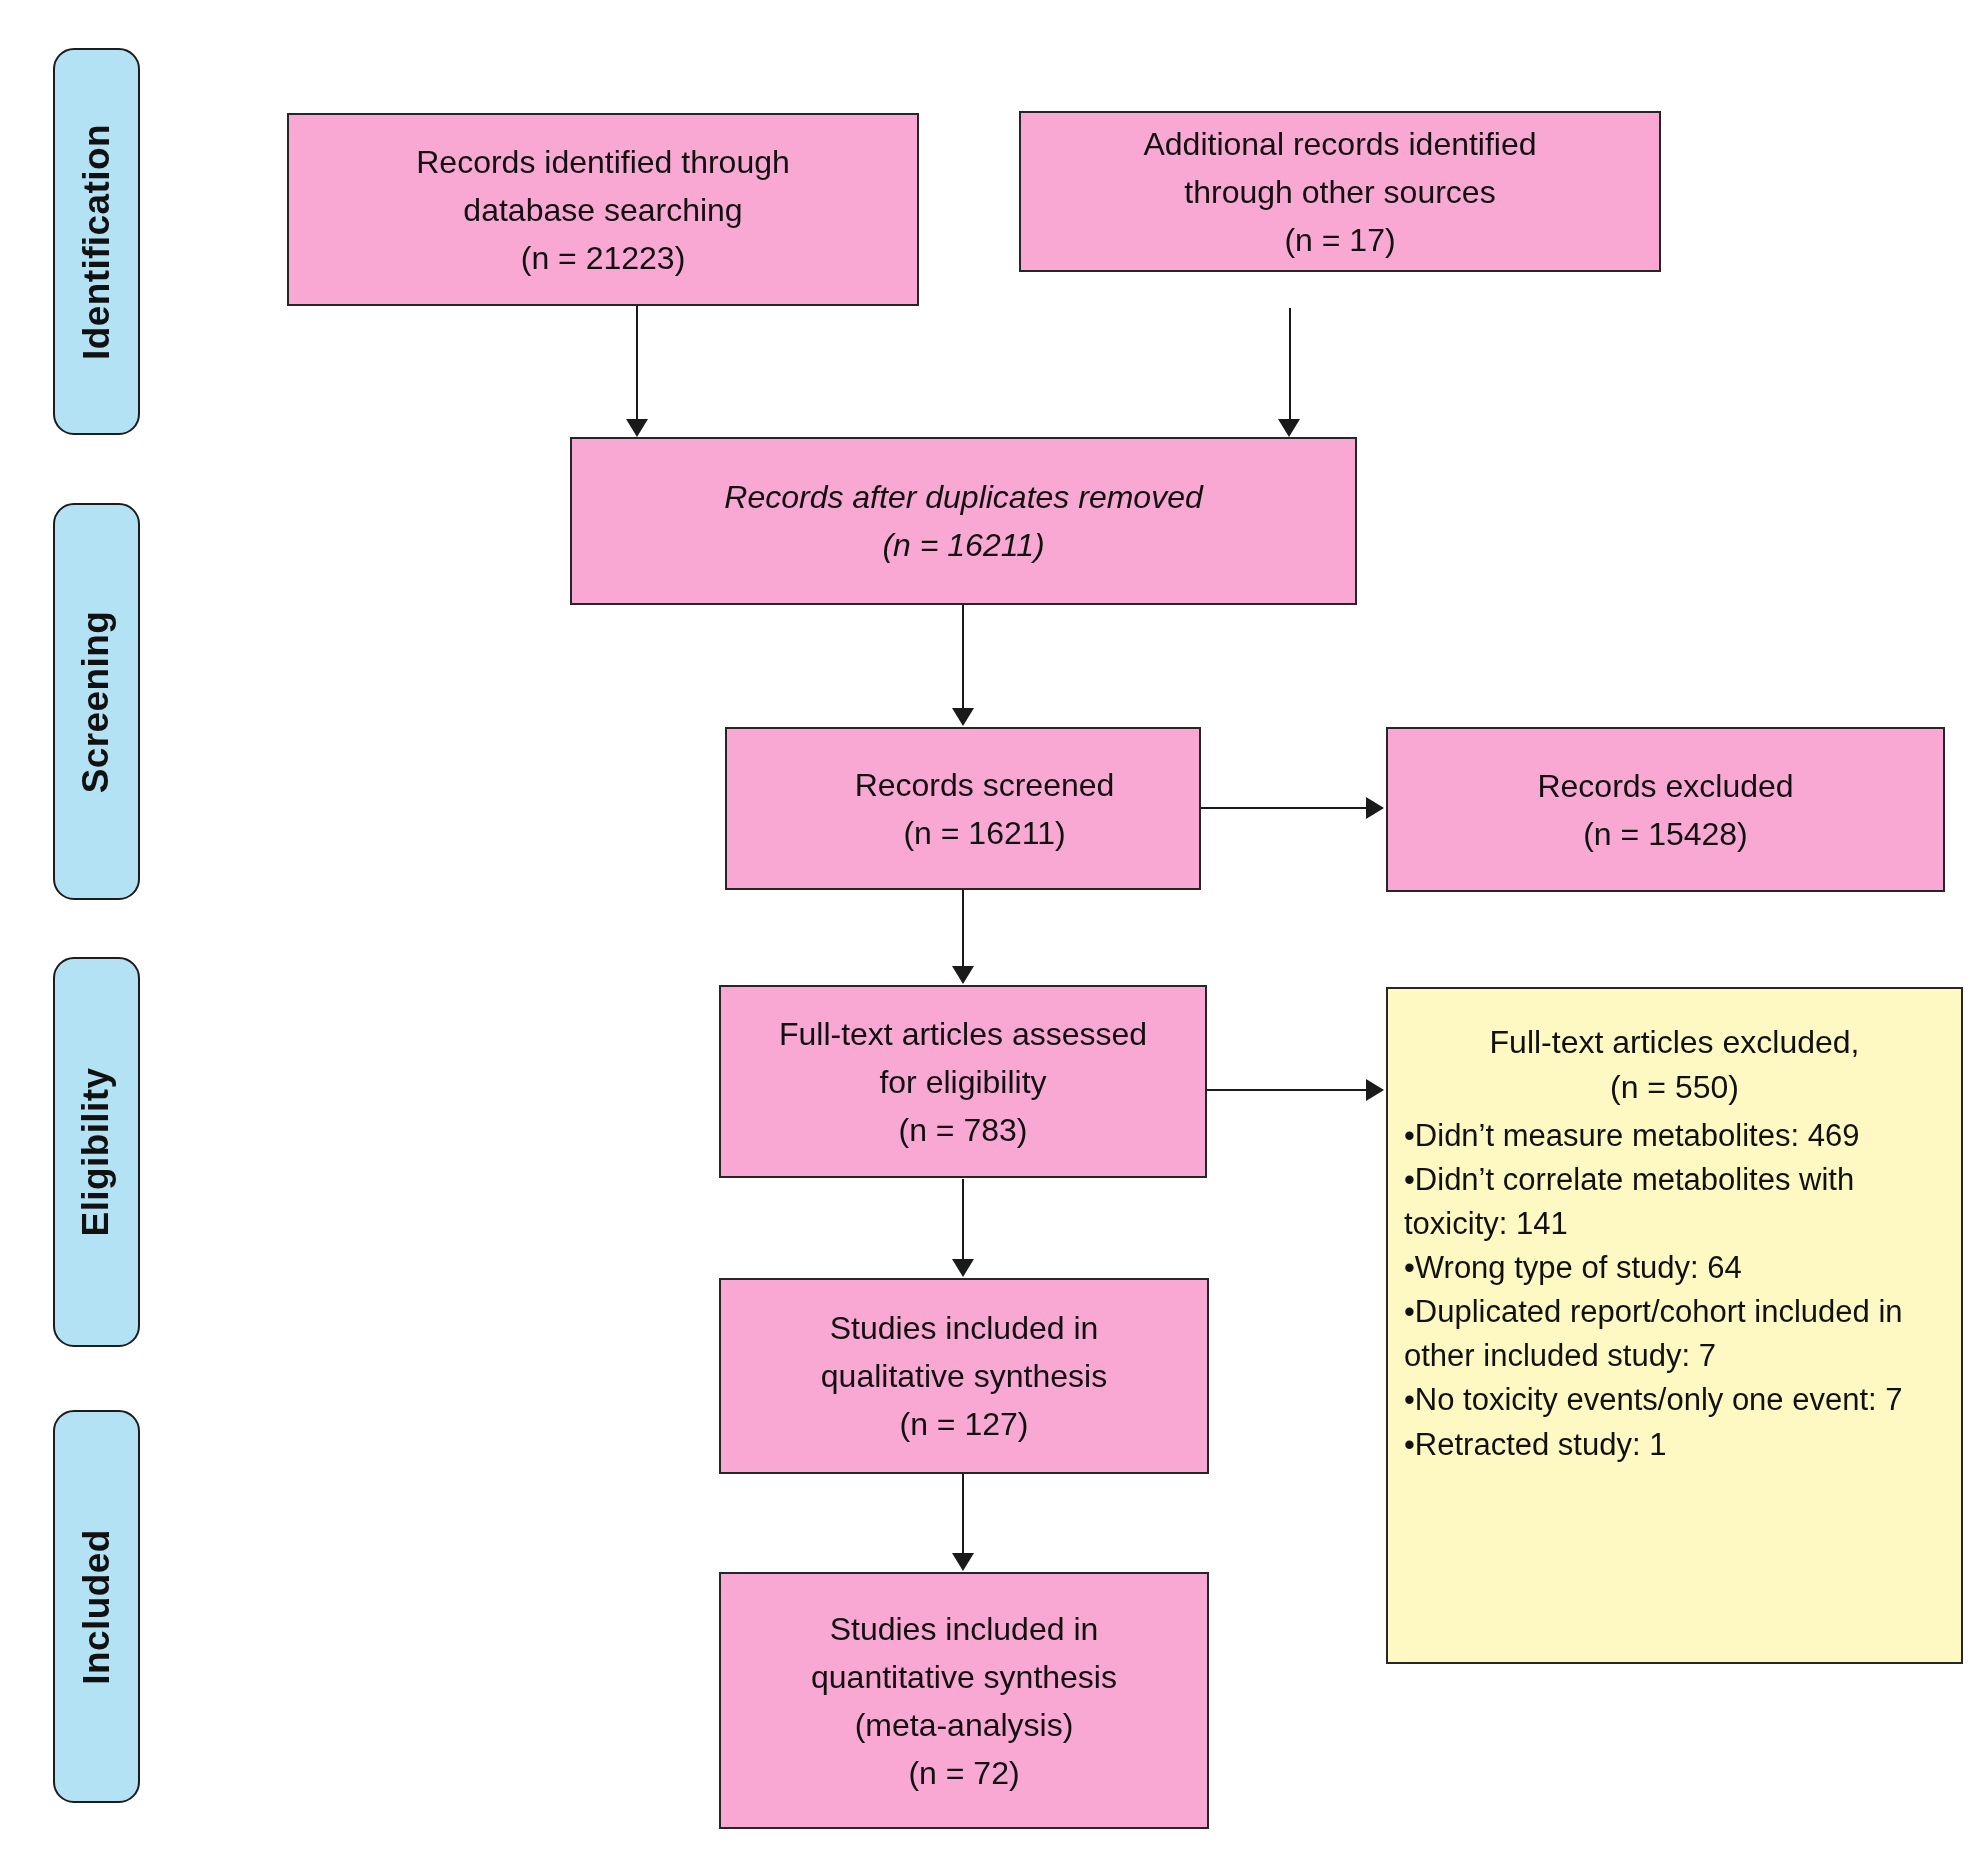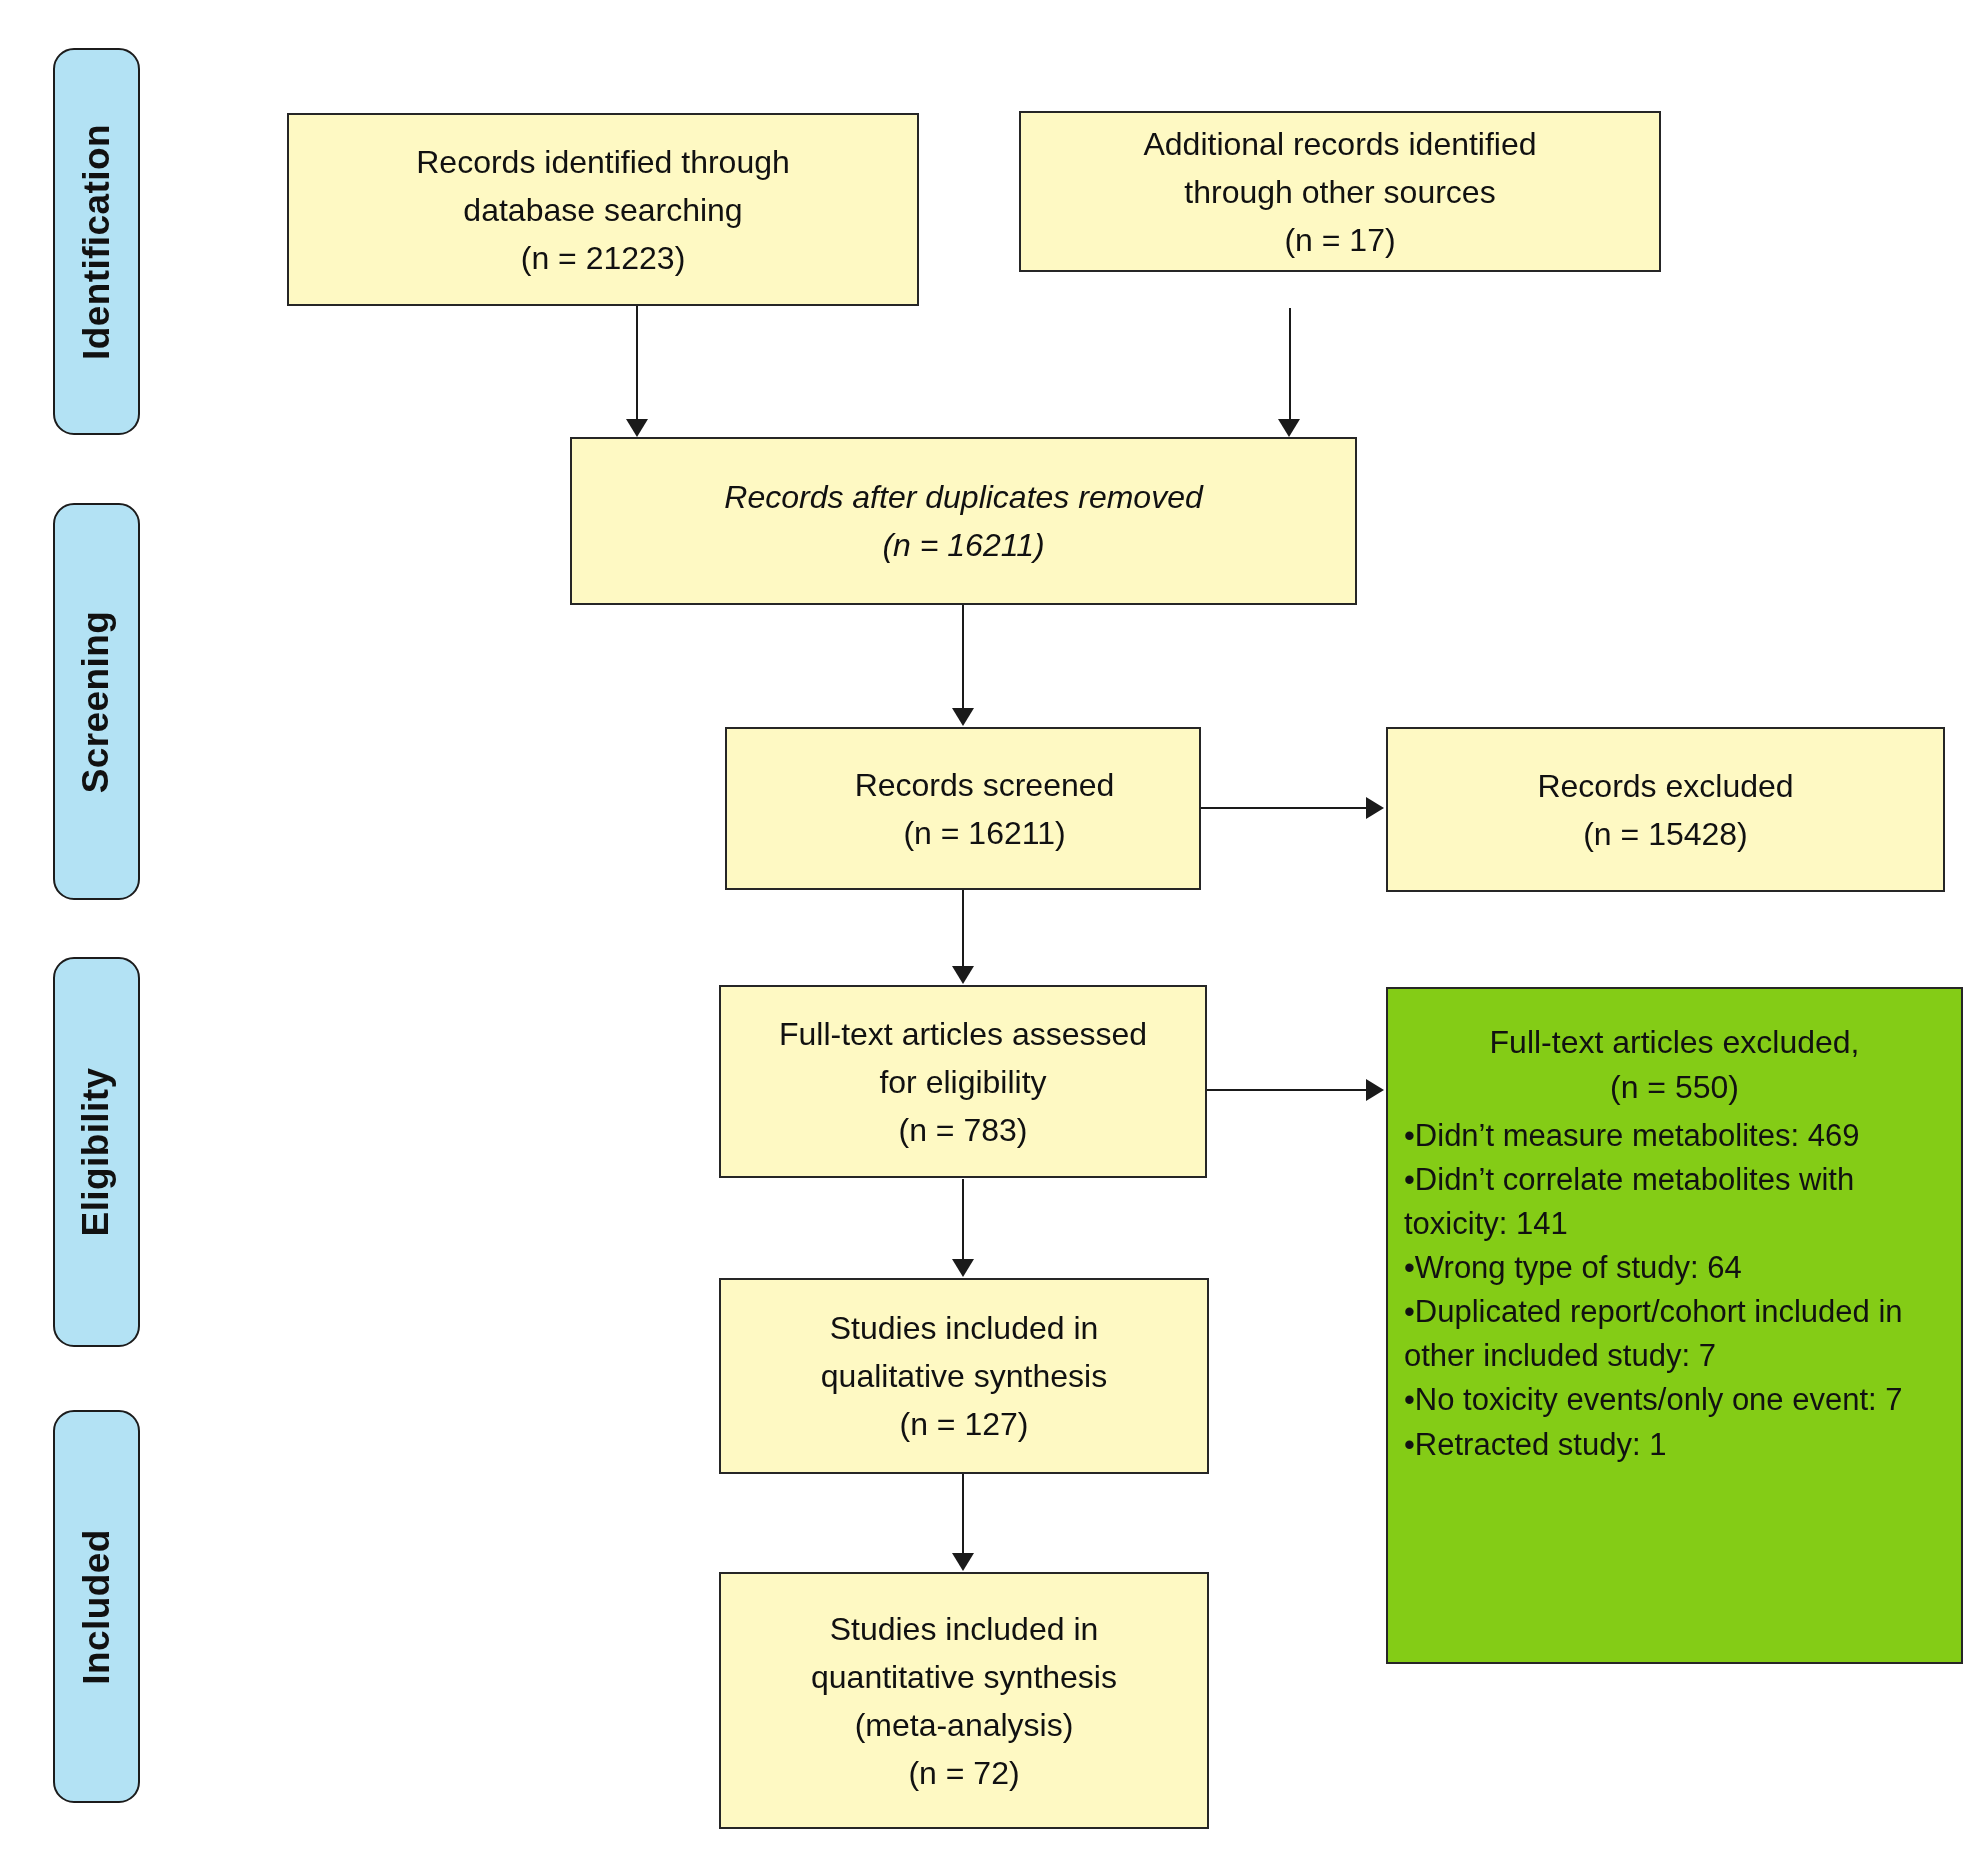--- a/index.html
+++ b/index.html
@@ -36,21 +36,21 @@
     letter-spacing: 0.4px;
   }
   .stage-1 { left: 53px;  top: 48px;   height: 387px; }
   .stage-2 { left: 53px;  top: 503px;  height: 397px; }
   .stage-3 { left: 53px;  top: 957px; height: 390px; }
   .stage-4 { left: 53px;  top: 1410px; height: 393px; }
 
   
   .fbox {
     position: absolute;
-    background: #fef9c3;
+    background: #f9a8d4;
     border: 2.4px solid #262626;
     box-sizing: border-box;
     display: flex;
     align-items: center;
     justify-content: center;
     text-align: center;
   }
   .fbox .box-text {
     white-space: pre-line;
     font-size: 32px;
@@ -62,21 +62,21 @@
   .box-screened     { left: 725px;  top: 727px;  width: 476px; height: 163px; padding-left: 43px; }
   .box-excluded     { left: 1386px; top: 727px;  width: 559px; height: 165px; }
   .box-assessed     { left: 719px;  top: 985px; width: 488px; height: 193px; }
   .box-qualitative  { left: 719px;  top: 1278px; width: 490px; height: 196px; }
   .box-quantitative { left: 719px;  top: 1572px; width: 490px; height: 257px; }
 
   
   .box-ft-excluded {
     position: absolute;
     left: 1386px; top: 987px; width: 577px; height: 677px;
-    background: #84cc16;
+    background: #fef9c3;
     border: 2.4px solid #262626;
     box-sizing: border-box;
     padding: 31px 16px 16px 16px;
   }
   .box-ft-excluded .ft-title,
   .box-ft-excluded .ft-count {
     text-align: center;
     font-size: 32px;
     line-height: 1.4;
   }

